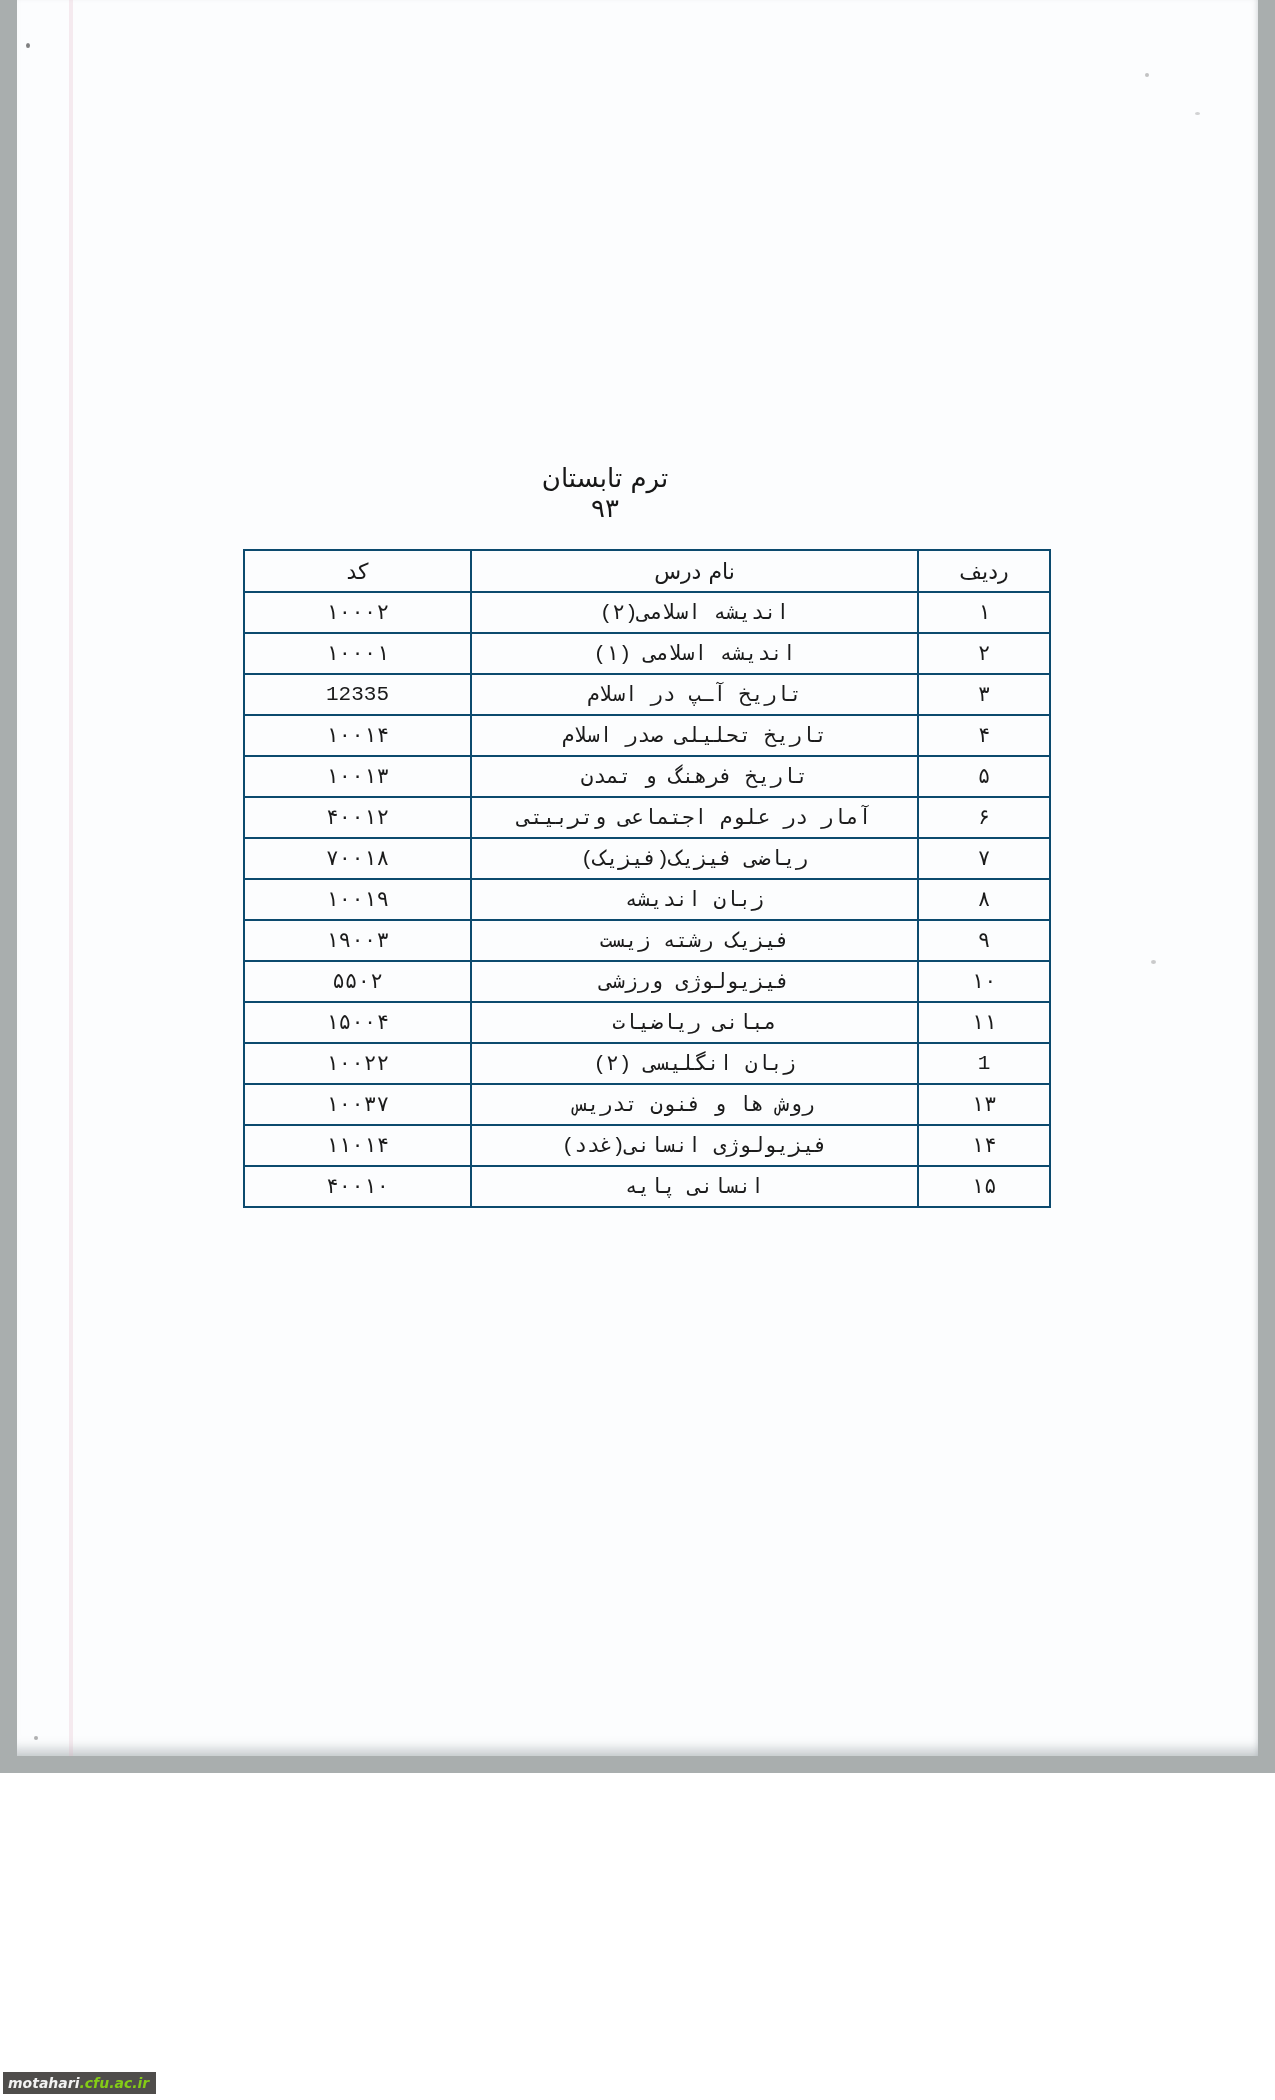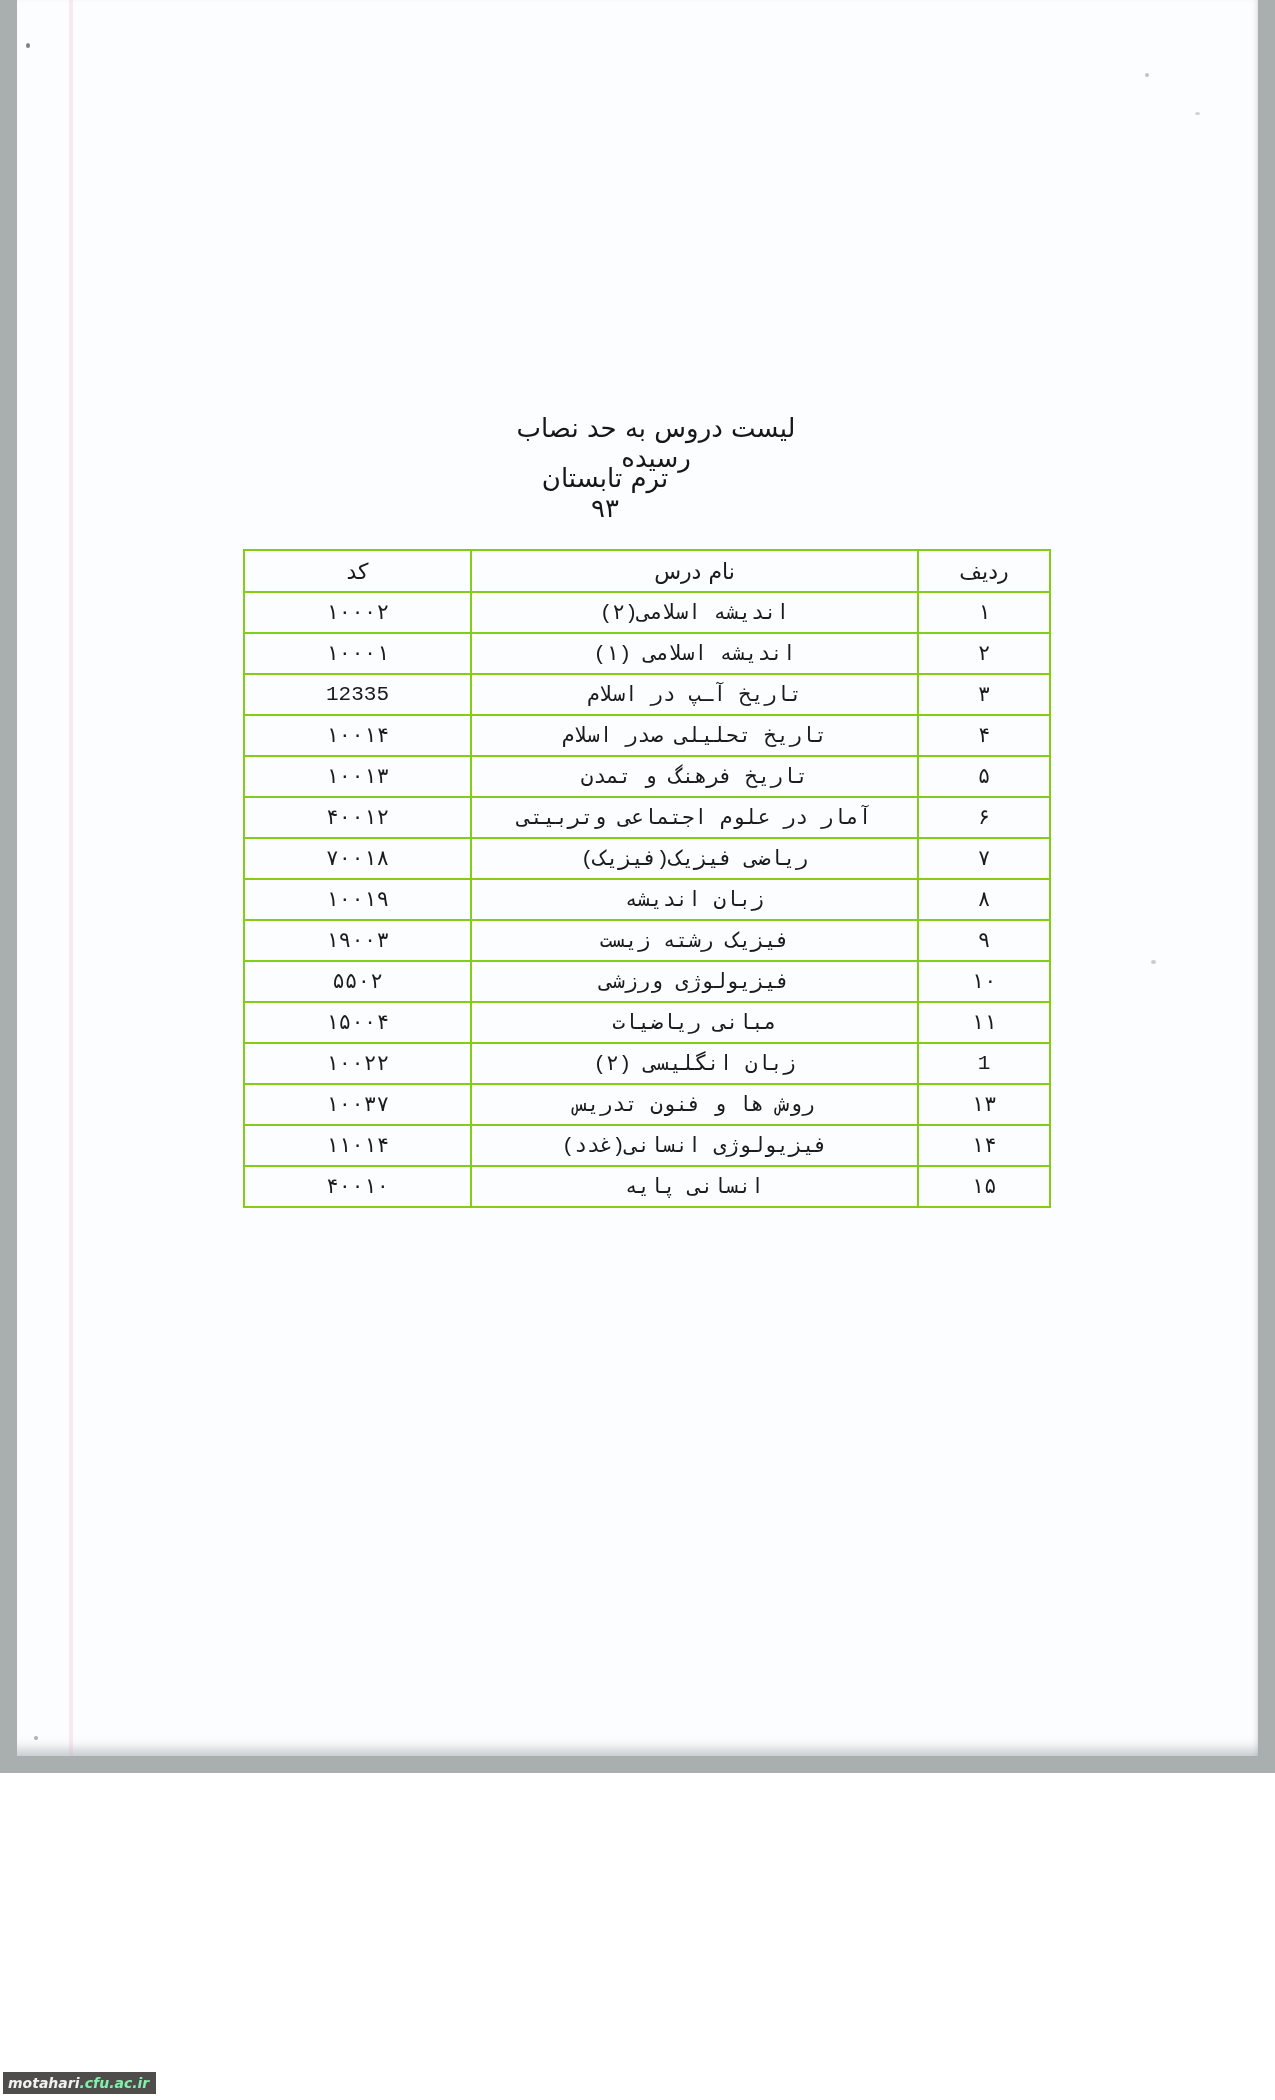--- a/index.html
+++ b/index.html
@@ -35,51 +35,50 @@
   .title-line { position:absolute; direction:rtl; text-align:center; color:#171717; }
   .title1 { top:413px; left:496px; width:286px; font-size:26px; letter-spacing:.5px; }
   .title2 { top:463px; left:508px; width:160px; font-size:26px; }
 
   
   table.courses {
     position:absolute; top:549px; left:226px; width:806px;
     border-collapse:collapse; direction:rtl; table-layout:fixed;
   }
   table.courses th, table.courses td {
-    border:2px solid #84cc16; text-align:center; vertical-align:middle;
+    border:2px solid #0c4a6e; text-align:center; vertical-align:middle;
     padding:0; color:#1b1b1b; font-size:21px; overflow:hidden; white-space:nowrap;
   }
   table.courses thead th { height:40px; font-weight:normal; font-size:22px; }
   table.courses tbody td { height:39px;font-family:Liberation Mono, monospace; }
 
   
   .watermark {
     position:absolute; left:3px; top:2072px; height:22px; line-height:22px;
     background:#4f4d4b; color:#f2f2f2; padding:0 7px 0 5px;
     font-style:italic; font-weight:bold; font-size:14px; direction:ltr;
     letter-spacing:0;
   }
-  .watermark .accent { color:#86efac; }
+  .watermark .accent { color:#84cc16; }
 </style>
 </head>
 <body>
 
 <div class="screen">
 
   <div class="scan">
     <div class="paper">
 
       <div class="pink-line"></div>
       <div class="speck s1"></div>
       <div class="speck s2"></div>
       <div class="speck s3"></div>
       <div class="speck s4"></div>
       <div class="speck s5"></div>
 
-      <div class="title-line title1">لیست دروس به حد نصاب رسیده</div>
       <div class="title-line title2">ترم تابستان ۹۳</div>
 
       <table class="courses">
         <colgroup>
           <col style="width:132px">
           <col style="width:447px">
           <col style="width:227px">
         </colgroup>
         <thead>
           <tr>

